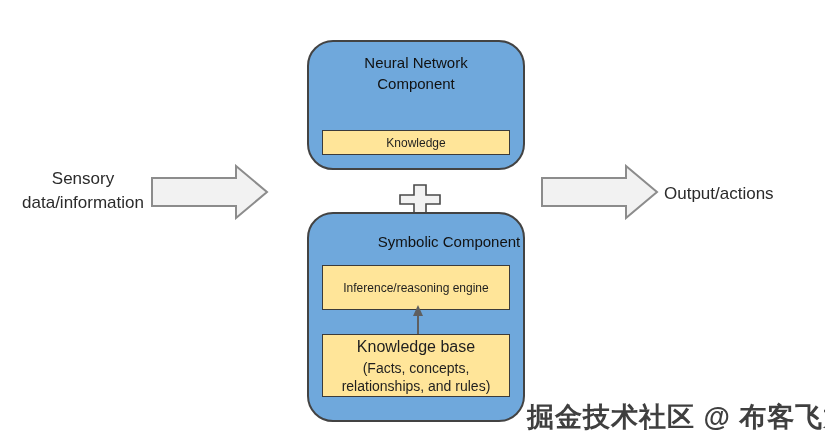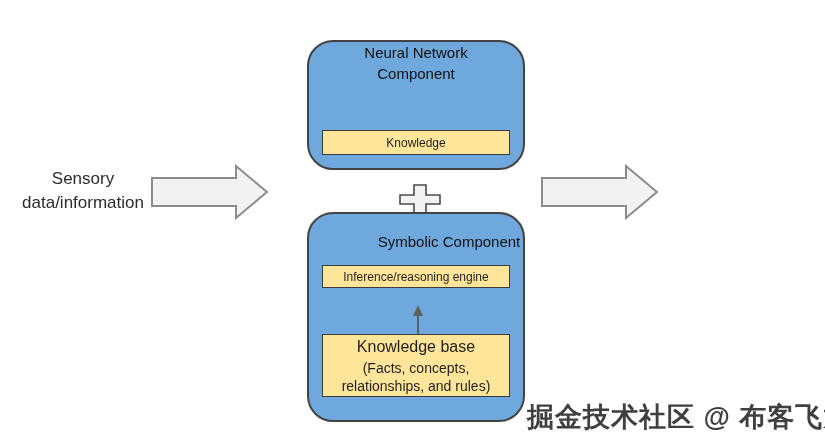--- a/index.html
+++ b/index.html
@@ -46,41 +46,41 @@
   #symbolic-box { top: 212px; height: 210px; padding-left: 40px; }
 
   .component-title {
     font-size: 15px;
     font-weight: 400;
     color: #111111;
     text-align: center;
     line-height: 1.4;
     margin: 0 auto;
   }
-  #neural-title   { width: 160px; }
+  #neural-title   { padding-top: 10px; width: 160px; }
   #symbolic-title { padding-top: 17px; width: 200px; }
 
   
   .inner-box {
     position: absolute;
     left: 13px;
     width: 188px;
     background: #FFE599;
     border: 1px solid #3b3b3b;
     box-sizing: border-box;
     display: flex;
     align-items: center;
     justify-content: center;
     text-align: center;
     font-size: 12px;
     color: #1f1f1f;
   }
   #neural-item-0 { top: 54px; height: 25px; }
   #neural-item-1 { top: 88px; height: 25px; }
-  #inference-box { top: 51px; height: 23px; }
+  #inference-box { top: 51px; height: 45px; }
   #knowledge-box { top: 120px; height: 63px; flex-direction: column; padding: 2px 4px; }
 
   #knowledge-title { font-size: 16px; line-height: 1.4; }
   #knowledge-detail { font-size: 14px; line-height: 1.3; }
 
   
   #plus-icon { position: absolute; left: 399px; top: 184px; width: 42px; height: 31px; }
 
   
   #kb-arrow { position: absolute; left: 101px; top: 91px; width: 16px; height: 30px; }
@@ -131,16 +131,17 @@
     <div class="inner-box" id="knowledge-box">
       <div id="knowledge-title">Knowledge base</div>
       <div id="knowledge-detail">(Facts, concepts, relationships, and rules)</div>
     </div>
   </div>
 
   <svg class="block-arrow" id="arrow-right" viewBox="0 0 118 56">
     <polygon points="1,14 85,14 85,2 116,28 85,54 85,42 1,42" fill="#F2F2F2" stroke="#8C8C8C" stroke-width="2" stroke-linejoin="miter"></polygon>
   </svg>
 
+  <div class="side-label" id="output-label">Output/actions</div>
 
   <div id="watermark">掘金技术社区 @ 布客飞龙</div>
 
 </div>
 
 </body></html>

